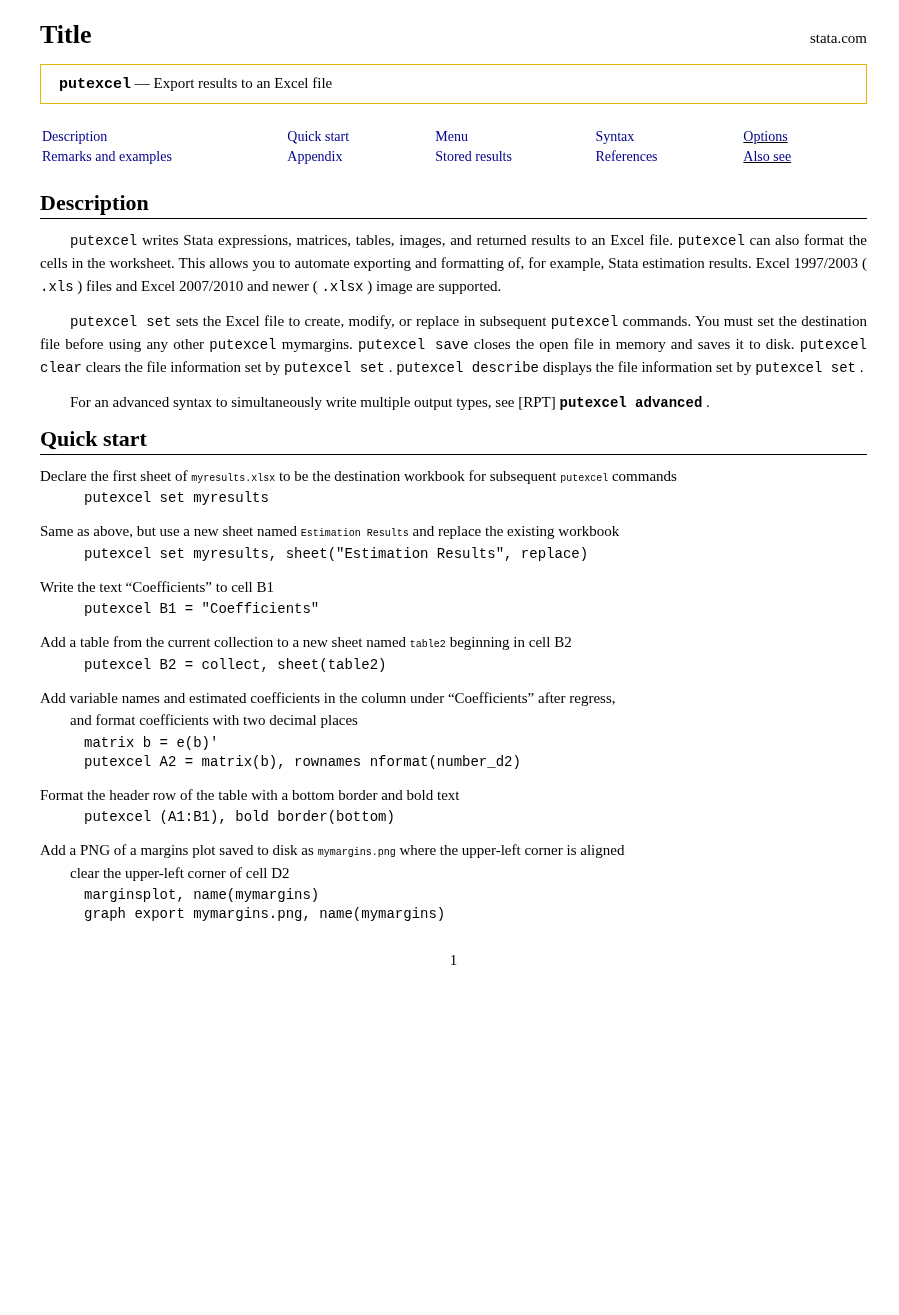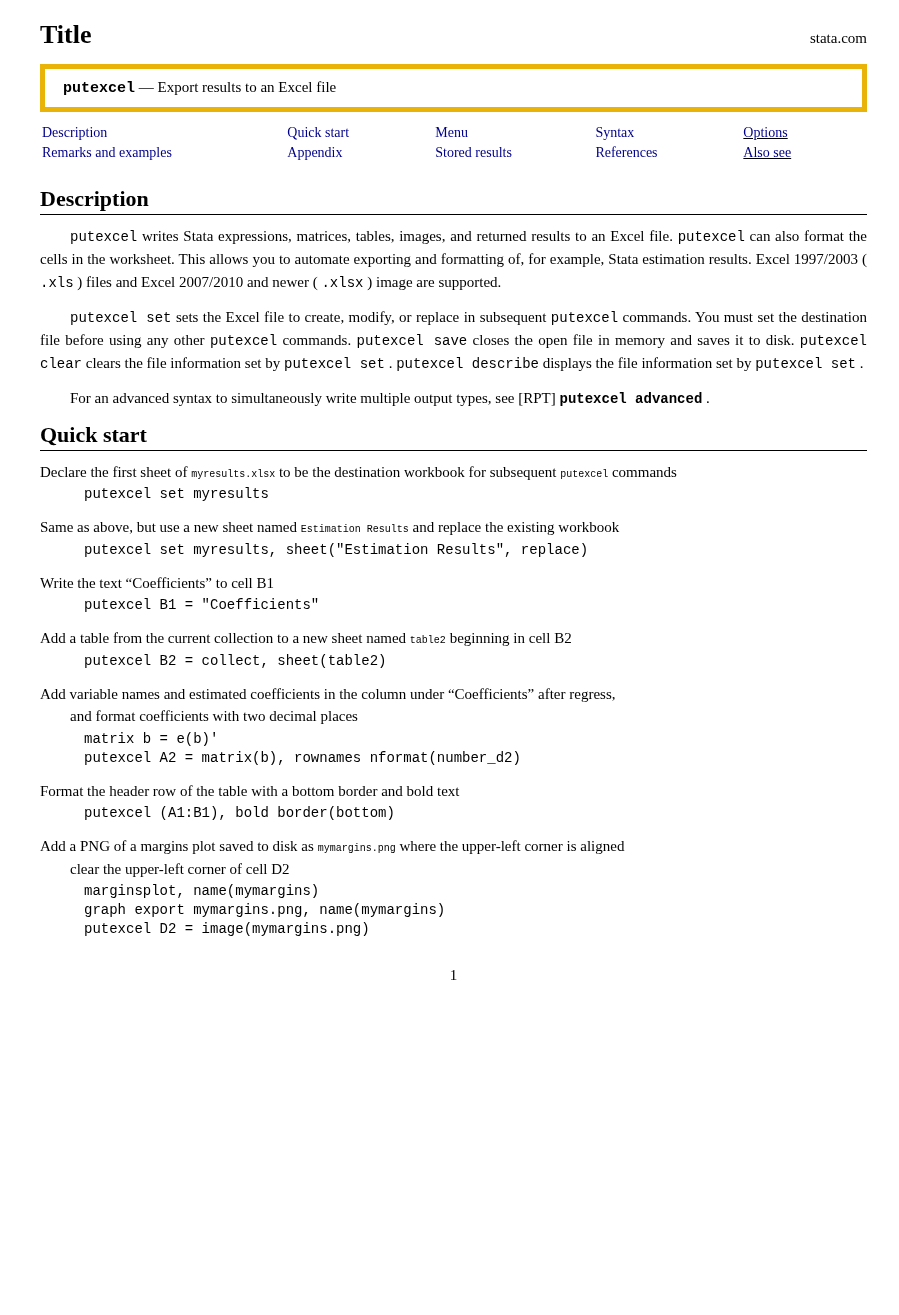--- a/index.html
+++ b/index.html
@@ -27,23 +27,23 @@
     .title-text {
       font-size: 26px;
       font-weight: bold;
       font-family: "Times New Roman", Times, serif;
     }
     .stata-com {
       font-size: 15px;
       font-family: "Times New Roman", Times, serif;
     }
     .command-box {
-      border: 5px solid #eab308;
+      border: 1px solid #eab308;
       padding: 10px 18px;
-      margin-bottom: 10px;
+      margin-bottom: 22px;
       font-size: 15px;
       font-family: "Times New Roman", Times, serif;
     }
     .command-box .cmd-name {
       font-family: "Courier New", Courier, monospace;
       font-weight: bold;
     }
     .nav-table {
       width: 100%;
       margin-bottom: 22px;
@@ -173,21 +173,21 @@
       <span class="mono">.xlsx</span>
       <span>) image are supported.</span>
     </p>
 
     <p class="paragraph">
       <span class="mono">putexcel set</span>
       <span> sets the Excel file to create, modify, or replace in subsequent </span>
       <span class="mono">putexcel</span>
       <span> commands. You must set the destination file before using any other </span>
       <span class="mono">putexcel</span>
-      <span> commands. </span>
+      <span> mymargins. </span>
       <span class="mono">putexcel save</span>
       <span> closes the open file in memory and saves it to disk. </span>
       <span class="mono">putexcel clear</span>
       <span> clears the file information set by </span>
       <span class="mono">putexcel set</span>
       <span>. </span>
       <span class="mono">putexcel describe</span>
       <span> displays the file information set by </span>
       <span class="mono">putexcel set</span>
       <span>.</span>
@@ -247,20 +247,19 @@
       <span class="qs-code-line">putexcel (A1:B1), bold border(bottom)</span>
     </div>
 
     <div class="qs-item">
       <div class="qs-item-desc">
         Add a PNG of a margins plot saved to disk as <span class="mono">mymargins.png</span> where the upper-left corner is aligned
         <br><span style="padding-left:30px;">clear the upper-left corner of cell D2</span>
       </div>
       <span class="qs-code-line">marginsplot, name(mymargins)</span>
       <span class="qs-code-line">graph export mymargins.png, name(mymargins)</span>
-      <span class="qs-code-line">putexcel D2 = image(mymargins.png)</span>
     </div>
 
   </div>
 
   <div class="page-number">1</div>
 
 </div>
 
 </body></html>

